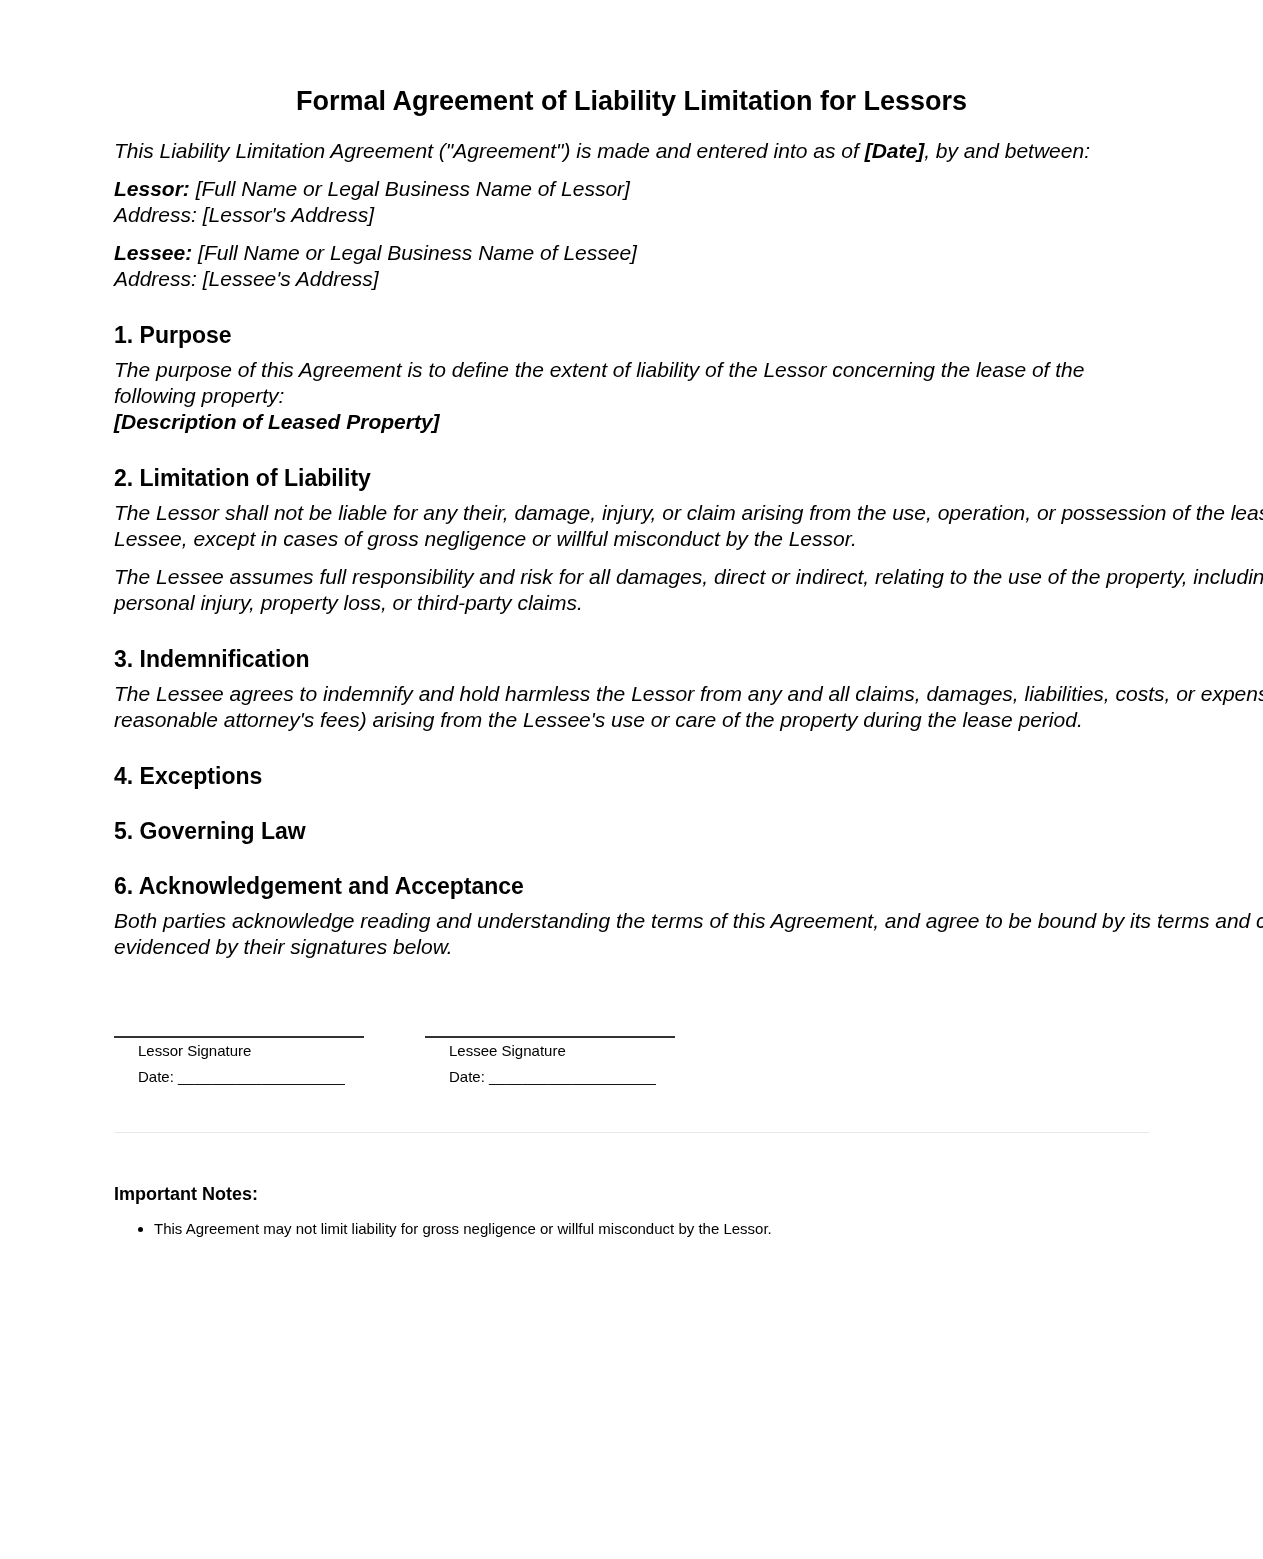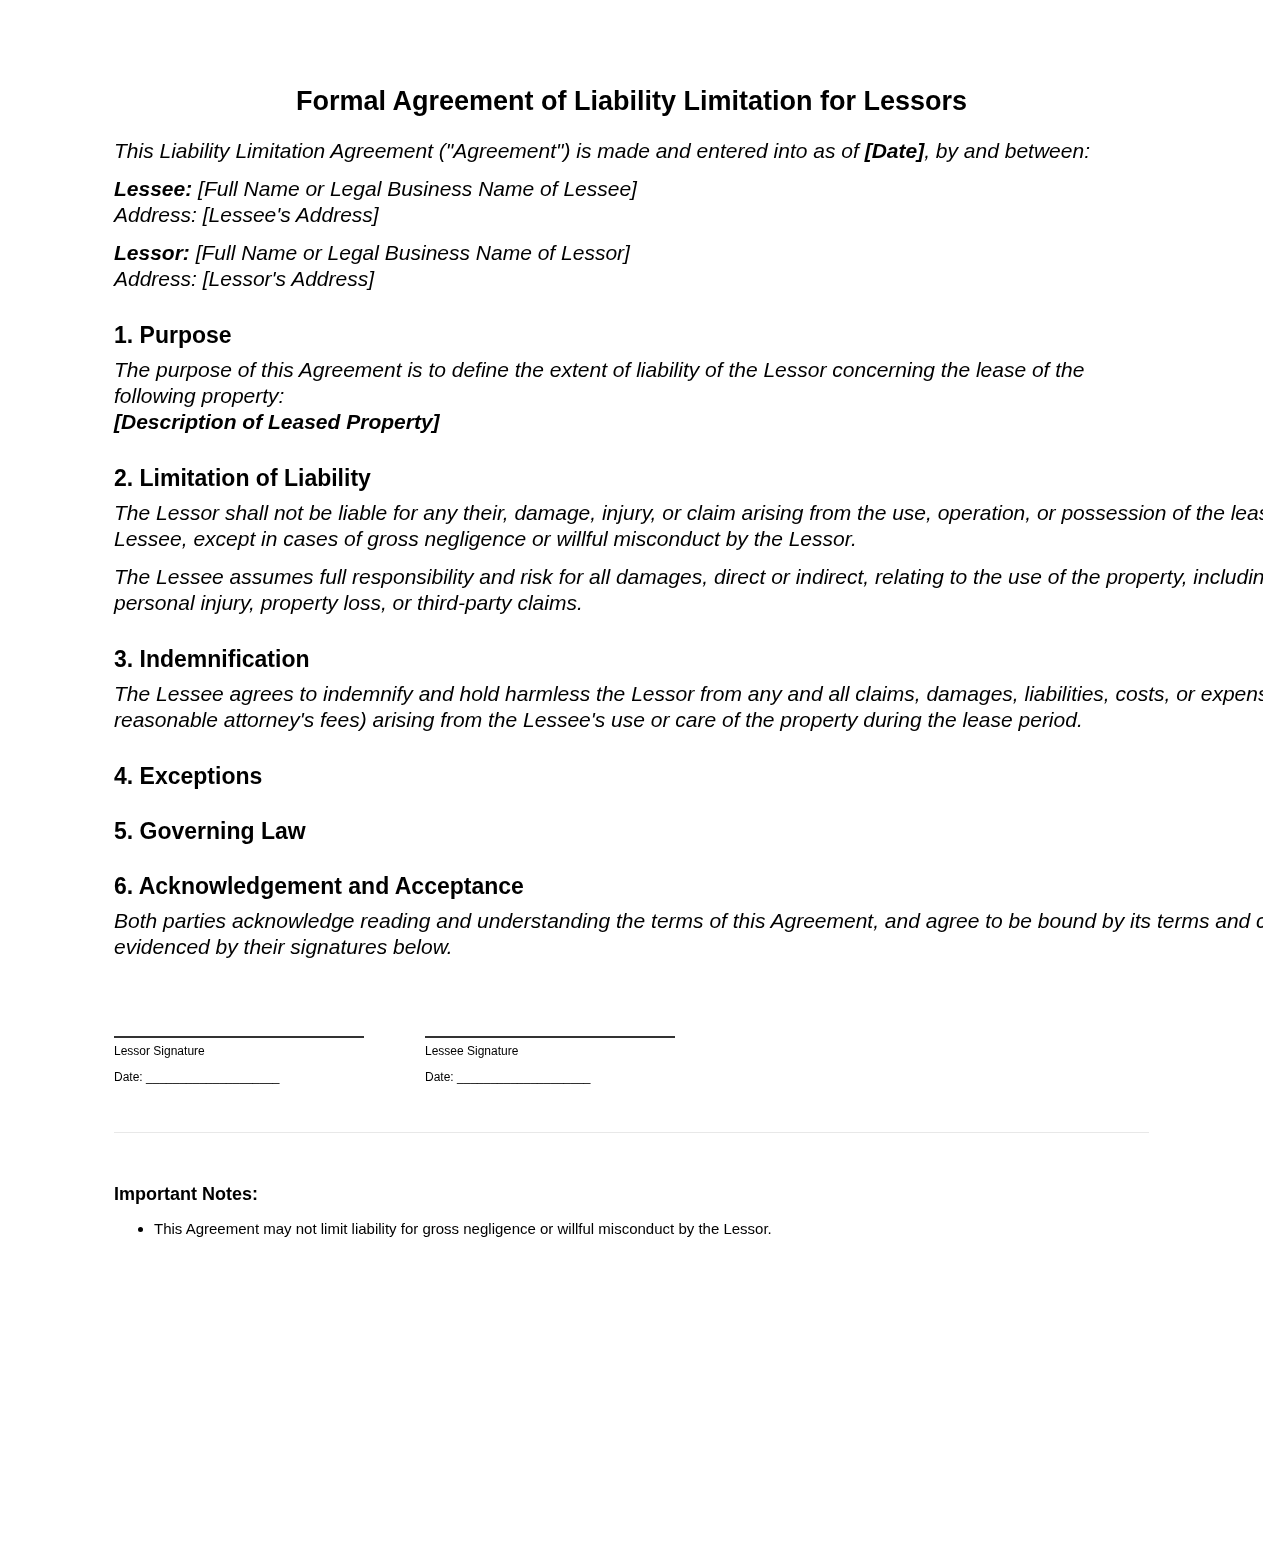--- a/index.html
+++ b/index.html
@@ -33,21 +33,21 @@
     font-weight: bold;
     margin: 32px 0 10px 0;
   }
   .signatures {
     display: flex;
     gap: 61px;
     margin-top: 76px;
   }
   .sig-col { width: 250px; }
   .sig-line { height: 0; border-bottom: 2px solid #333333; }
-  .sig-label, .sig-date { font-size: 12px; line-height: 26px; }
+  .sig-label, .sig-date { font-size: 15px; line-height: 26px; margin-left: 24px; }
   hr.divider {
     border: none;
     border-top: 1px solid #e8e8e8;
     margin: 42px 0 0 0;
   }
   h3.notes-heading {
     font-size: 18px;
     line-height: 23px;
     font-weight: bold;
     margin: 50px 0 10px 0;
@@ -62,23 +62,23 @@
 </head>
 <body>
 
 <div class="clip">
   <div class="content">
 
     <h1 class="doc-title" data-bind="document.title">Formal Agreement of Liability Limitation for Lessors</h1>
 
     <p><span data-bind="document.intro.pre">This Liability Limitation Agreement ("Agreement") is made and entered into as of </span><strong data-bind="document.intro.date_placeholder">[Date]</strong><span data-bind="document.intro.post">, by and between:</span></p>
 
+    <p><strong data-bind="document.parties.lessor.label">Lessor:</strong><span data-bind="document.parties.lessor.name"> [Full Name or Legal Business Name of Lessor]</span><br><span data-bind="document.parties.lessor.address">Address: [Lessor's Address]</span></p>
+
     <p><strong data-bind="document.parties.lessee.label">Lessee:</strong><span data-bind="document.parties.lessee.name"> [Full Name or Legal Business Name of Lessee]</span><br><span data-bind="document.parties.lessee.address">Address: [Lessee's Address]</span></p>
-
-    <p><strong data-bind="document.parties.lessor.label">Lessor:</strong><span data-bind="document.parties.lessor.name"> [Full Name or Legal Business Name of Lessor]</span><br><span data-bind="document.parties.lessor.address">Address: [Lessor's Address]</span></p>
 
     <section>
       <h3 class="sec-heading" data-bind="document.sections.purpose.heading">1. Purpose</h3>
       <p><span data-bind="document.sections.purpose.body">The purpose of this Agreement is to define the extent of liability of the Lessor concerning the lease of the following property:</span><br><strong data-bind="document.sections.purpose.property_placeholder">[Description of Leased Property]</strong></p>
     </section>
 
     <section>
       <h3 class="sec-heading" data-bind="document.sections.limitation.heading">2. Limitation of Liability</h3>
       <p data-bind-lines="document.sections.limitation.para1_lines">The Lessor shall not be liable for any their, damage, injury, or claim arising from the use, operation, or possession of the leased property by the
 Lessee, except in cases of gross negligence or willful misconduct by the Lessor.</p>

